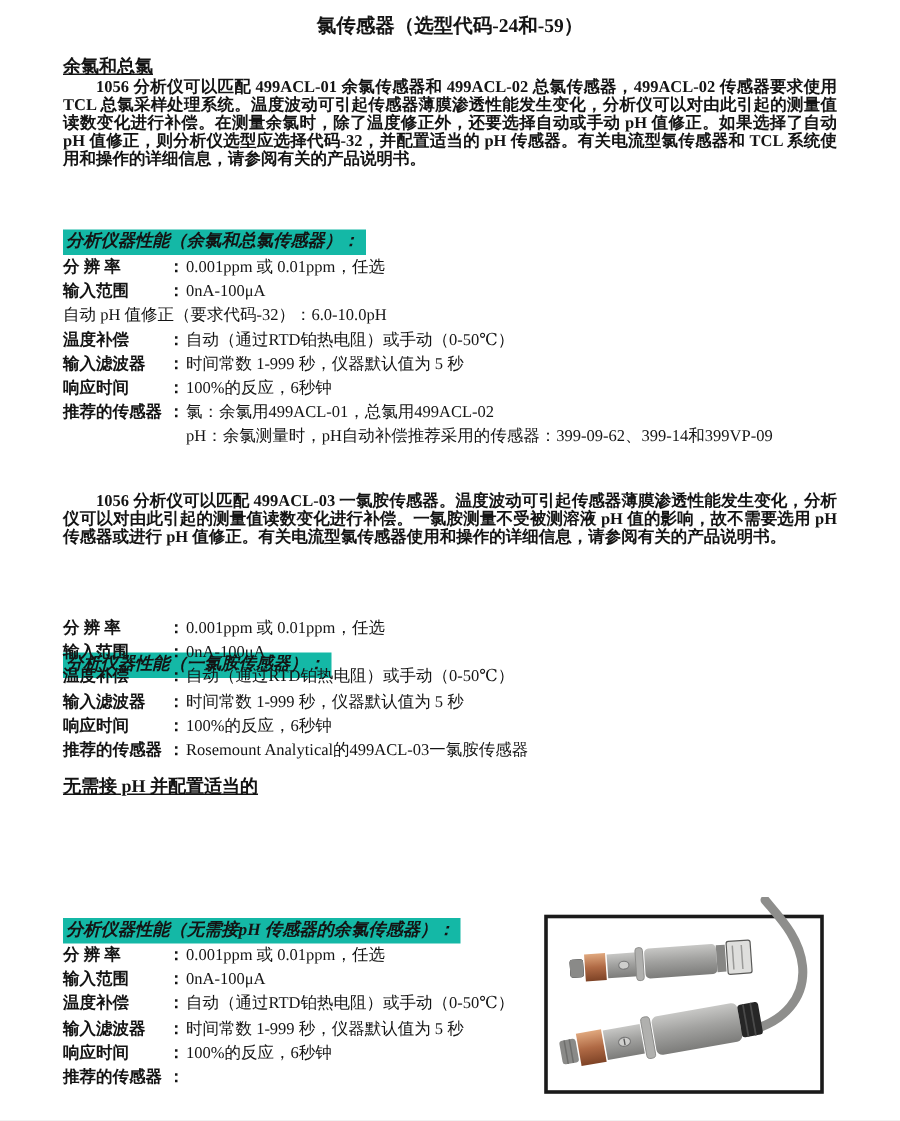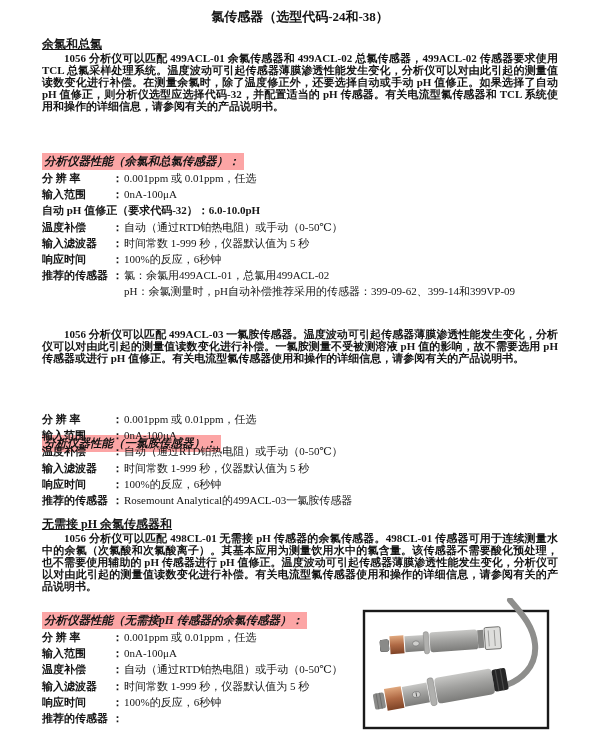--- a/index.html
+++ b/index.html
@@ -20,41 +20,41 @@
   .sec-heading{
     font-weight:bold;font-size:12px;
     text-decoration:underline;
   }
   .para{
     font-size:11px;line-height:12px;
     text-align:justify;text-indent:22px;font-weight:bold;
   }
   .spec-heading{
     display:inline-block;
-    background:#fca5a5;
+    background:#14b8a6;
     font-weight:bold;font-style:italic;
     font-size:11.5px;line-height:14px;
     padding:1px 4px 2px 2px;
   }
   .spec-table{font-size:11px;}
   .spec-row{display:flex;line-height:16px;height:16.2px;white-space:nowrap;}
   .spec-label{font-weight:bold;width:70px;flex:0 0 70px;}
   .spec-sep{width:12px;flex:0 0 12px;font-weight:bold;}
   .spec-value{}
-  .spec-row-full .spec-label-full{font-weight:bold;text-align:right;}
+  .spec-row-full .spec-label-full{font-weight:normal;text-align:right;}
   .spec-row-indent{padding-left:82px;}
   .photo-frame{position:absolute;left:362px;top:598px;width:190px;height:138px;}
   .photo-frame svg{display:block;}
 </style>
 </head>
 <body>
 
 <div class="page">
 
-  <div class="abs doc-title">氯传感器（选型代码-24和-38）</div>
+  <div class="abs doc-title">氯传感器（选型代码-24和-59）</div>
 
   <div class="abs sec-heading" style="top:36px;">余氯和总氯</div>
   <div class="abs para" style="top:52px;">1056 分析仪可以匹配 499ACL-01 余氯传感器和 499ACL-02 总氯传感器，499ACL-02 传感器要求使用 TCL 总氯采样处理系统。温度波动可引起传感器薄膜渗透性能发生变化，分析仪可以对由此引起的测量值读数变化进行补偿。在测量余氯时，除了温度修正外，还要选择自动或手动 pH 值修正。如果选择了自动 pH 值修正，则分析仪选型应选择代码-32，并配置适当的 pH 传感器。有关电流型氯传感器和 TCL 系统使用和操作的详细信息，请参阅有关的产品说明书。</div>
   <div class="abs" style="top:151px;">
     <span class="spec-heading">分析仪器性能（余氯和总氯传感器）：</span>
   </div>
   <div class="abs spec-table" style="top:170px;">
     <div class="spec-row">
       <span class="spec-label">分 辨 率</span>
         <span class="spec-sep">：</span>
@@ -123,22 +123,21 @@
         <span class="spec-sep">：</span>
         <span class="spec-value">100%的反应，6秒钟</span>
     </div>
     <div class="spec-row">
       <span class="spec-label">推荐的传感器</span>
         <span class="spec-sep">：</span>
         <span class="spec-value">Rosemount Analytical的499ACL-03一氯胺传感器</span>
     </div>
   </div>
 
-  <div class="abs sec-heading" style="top:516px;">无需接 pH 余氯传感器和</div>
-  <div class="abs para" style="top:532px;">1056 分析仪可以匹配 498CL-01 无需接 pH 传感器的余氯传感器。498CL-01 传感器可用于连续测量水中的余氯（次氯酸和次氯酸离子）。其基本应用为测量饮用水中的氯含量。该传感器不需要酸化预处理，也不需要使用辅助的 pH 传感器进行 pH 值修正。温度波动可引起传感器薄膜渗透性能发生变化，分析仪可以对由此引起的测量值读数变化进行补偿。有关电流型氯传感器使用和操作的详细信息，请参阅有关的产品说明书。</div>
+  <div class="abs sec-heading" style="top:516px;">无需接 pH 并配置适当的</div>
   <div class="abs" style="top:610px;">
     <span class="spec-heading">分析仪器性能（无需接pH 传感器的余氯传感器）：</span>
   </div>
   <div class="abs spec-table" style="top:629px;width:318px;">
     <div class="spec-row">
       <span class="spec-label">分 辨 率</span>
         <span class="spec-sep">：</span>
         <span class="spec-value">0.001ppm 或 0.01ppm，任选</span>
     </div>
     <div class="spec-row">

